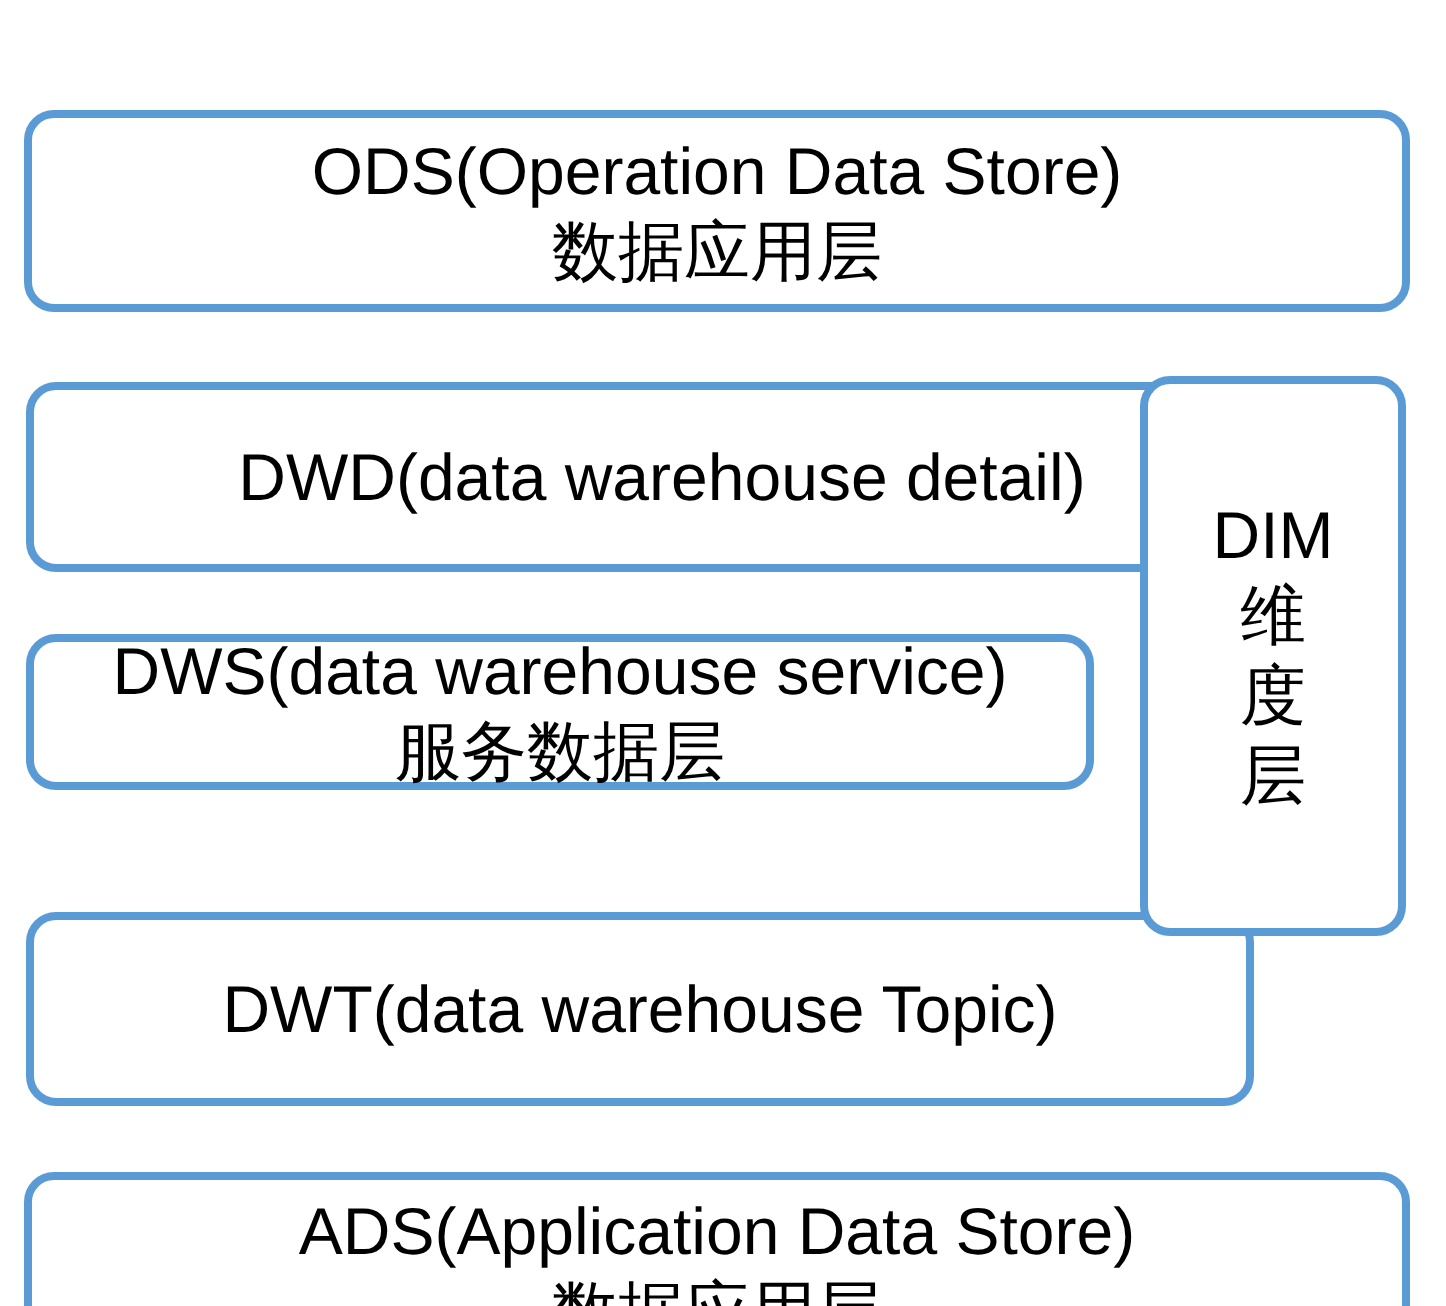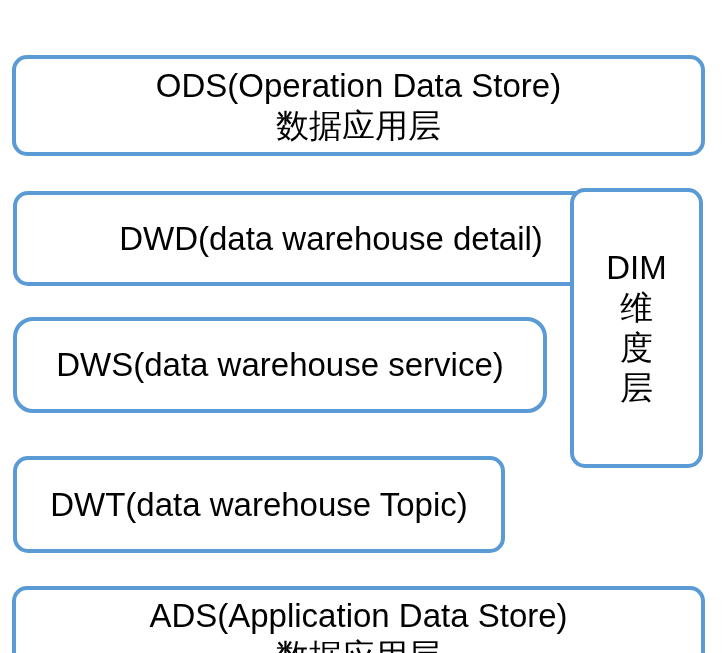--- a/index.html
+++ b/index.html
@@ -27,42 +27,43 @@
     justify-content: center;
     align-items: center;
     text-align: center;
     font-size: 33px;
     line-height: 1.21;
     white-space: nowrap;
     margin-top: 43px;
   }
   .box-ods { left: 12px;  top: 12px;  width: 693px; height: 101px; }
   .box-dwd { left: 13px;  top: 148px; width: 636px; height: 95px;  }
-  .box-dws { left: 13px;  top: 274px; width: 534px; height: 96px; border-radius: 20px;  }
-  .box-dwt { left: 13px;  top: 413px; width: 492px; height: 97px; align-items: center;  }
+  .box-dws { left: 13px;  top: 274px; width: 534px; height: 78px;  }
+  .box-dwt { left: 13px;  top: 413px; width: 614px; height: 97px; align-items: center;  }
   .box-dim { left: 570px; top: 145px; width: 133px; height: 280px; }
   .box-ads { left: 12px;  top: 543px; width: 693px; height: 99px;  }
   .ln { display: block; }
 </style>
 </head>
 <body>
 
 <div class="canvas">
 
   <div class="box box-ods">
     <span class="ln">ODS(Operation Data Store)</span>
     <span class="ln">数据应用层</span>
   </div>
 
   <div class="box box-dwd">
     <span class="ln">DWD(data warehouse detail)</span>
   </div>
 
   <div class="box box-dws">
     <span class="ln">DWS(data warehouse service)</span>
+    <span class="ln">服务数据层</span>
   </div>
 
   <div class="box box-dwt">
     <span class="ln">DWT(data warehouse Topic)</span>
   </div>
 
   <div class="box box-dim">
     <span class="ln">DIM</span>
     <span class="ln">维</span>
     <span class="ln">度</span>

